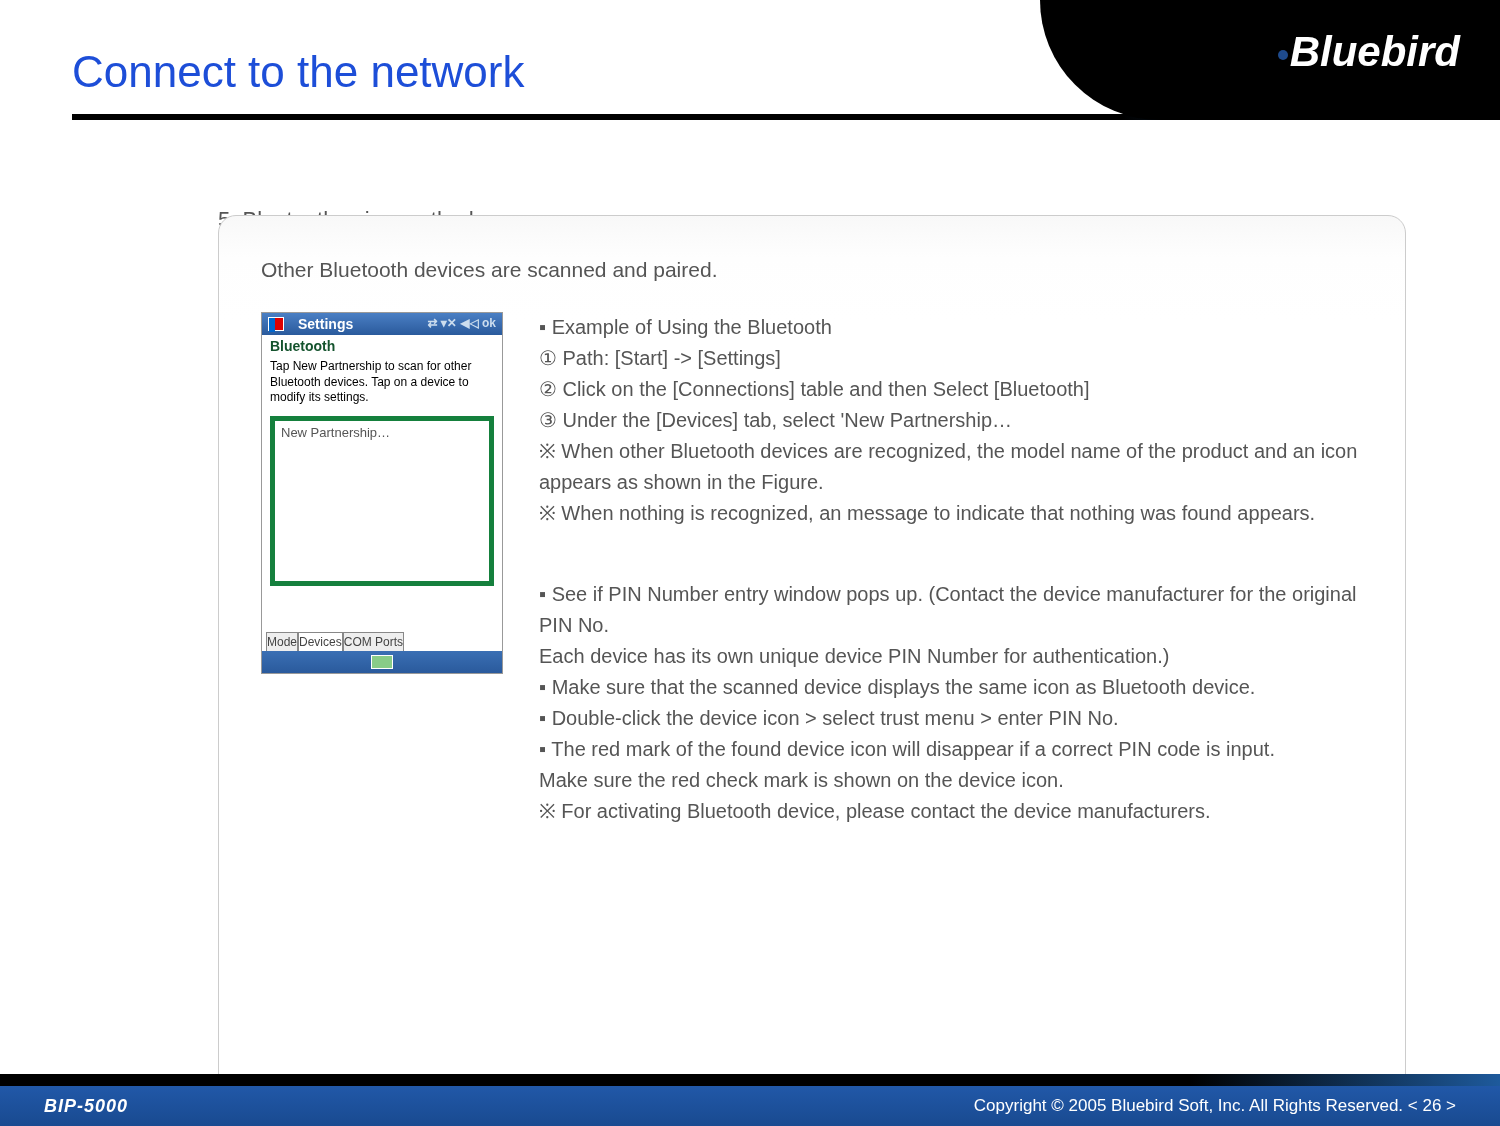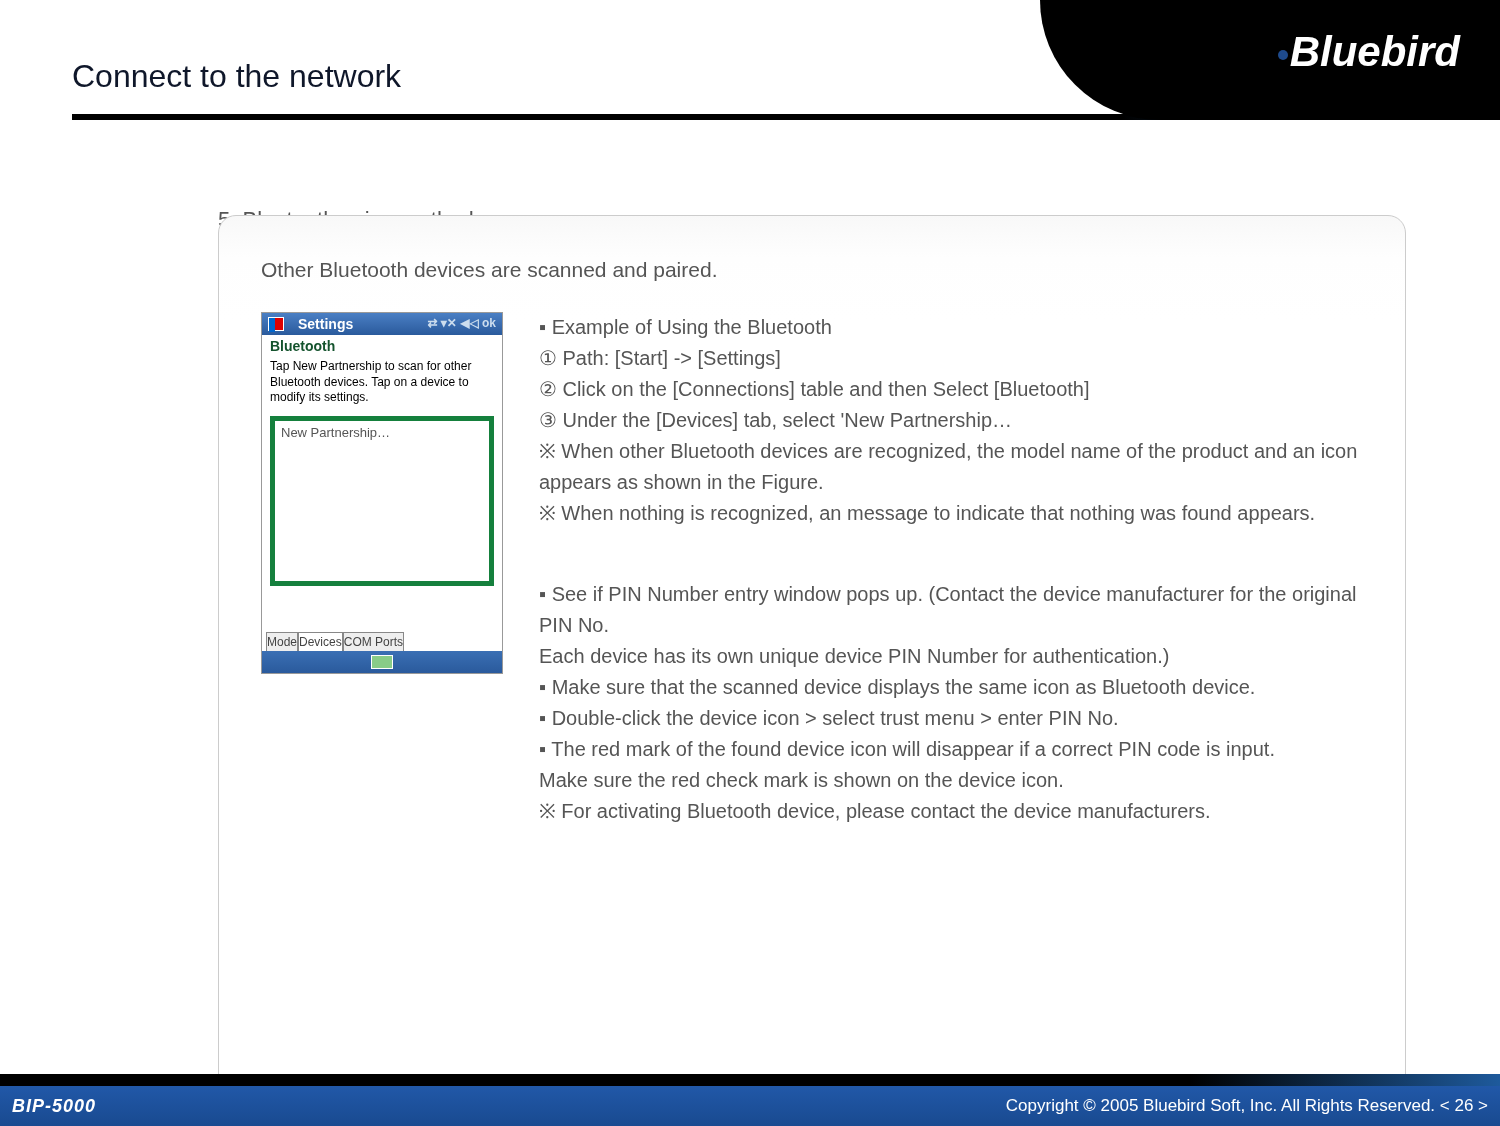--- a/index.html
+++ b/index.html
@@ -2,21 +2,21 @@
 <html><head>
 <meta charset="utf-8">
 <style>
   * { margin: 0; padding: 0; box-sizing: border-box; }
   body { width: 1500px; height: 1126px; font-family: Arial, sans-serif; background: #fff; position: relative; overflow: hidden; }
 
   .top-curve { position: absolute; top: 0; right: 0; width: 460px; height: 120px; background: #000; border-radius: 0 0 0 180px; z-index: 10; }
   .brand { position: absolute; top: 28px; right: 40px; color: #fff; font-size: 42px; font-weight: bold; font-style: italic; z-index: 11; text-shadow: 2px 2px 4px rgba(0,0,0,0.5); }
   .brand-dot { display: inline-block; width: 10px; height: 10px; background: #1e4a8c; border-radius: 50%; margin-right: 2px; vertical-align: middle; }
 
-  .page-title { position: absolute; top: 58px; left: 72px; font-size: 32px; color: #0f172a; }
+  .page-title { position: absolute; top: 47px; left: 72px; font-size: 44px; color: #1d4ed8; }
   .title-underline { position: absolute; top: 114px; left: 72px; width: 1360px; height: 6px; background: #000; }
   .title-underline::after { content: ''; position: absolute; top: 0; right: 0; width: 310px; height: 6px; background: linear-gradient(to right, #000, #1e5a9c); }
 
   .section-title { position: absolute; top: 175px; left: 218px; font-size: 22px; color: #555; margin-top: 32px; }
 
   .content-box { position: absolute; top: 215px; left: 218px; width: 1188px; height: 1040px; border: 1px solid #ccc; border-radius: 18px; background: linear-gradient(to bottom, #f8f8f8 0%, #fefefe 4%, #fff 10%, #fff 100%); padding: 28px 42px; }
 
   .intro { font-size: 21px; color: #555; margin-top: 14px; margin-bottom: 30px; }
 
   .layout { display: flex; gap: 36px; }
@@ -32,21 +32,21 @@
   .ss-tabs { position: absolute; bottom: 22px; left: 4px; display: flex; font-size: 12px; }
   .ss-tab { border: 1px solid #888; border-bottom: none; padding: 2px 0; background: #eee; color: #444; }
   .ss-tab.active { background: #fff; }
   .ss-bottom { position: absolute; bottom: 0; left: 0; right: 0; height: 22px; background: linear-gradient(to bottom, #3a6fb4, #2a5a9c); display: flex; justify-content: center; align-items: center; }
   .ss-kbd { width: 22px; height: 14px; background: #8c8; border: 1px solid #fff; }
 
   .instructions { font-size: 20px; color: #555; line-height: 1.55; flex: 1; }
   .instructions p { margin: 0; }
   .gap { margin-top: 28px; }
 
-  .footer { position: absolute; bottom: 0; left: 0; right: 0; height: 40px; background: linear-gradient(to bottom, #2158a8, #194a90); display: flex; align-items: center; justify-content: space-between; padding: 0 12px; }
+  .footer { position: absolute; bottom: 0; left: 0; right: 0; height: 40px; background: linear-gradient(to bottom, #2158a8, #194a90); display: flex; align-items: center; justify-content: space-between; padding: 0 44px; }
   .footer-top { position: absolute; bottom: 40px; left: 0; right: 0; height: 12px; background: #000; }
   .footer-top::after { content: ''; position: absolute; right: 0; top: 0; width: 310px; height: 12px; background: linear-gradient(to right, #000, #1e5a9c); }
   .prod { color: #fff; font-weight: bold; font-style: italic; font-size: 18px; letter-spacing: 1px; }
   .copyright { color: #fff; font-size: 17px; }
 </style>
 </head>
 <body>
 
 <div class="top-curve"></div>
 <div class="brand"><span class="brand-dot"></span><span>Bluebird</span></div>

